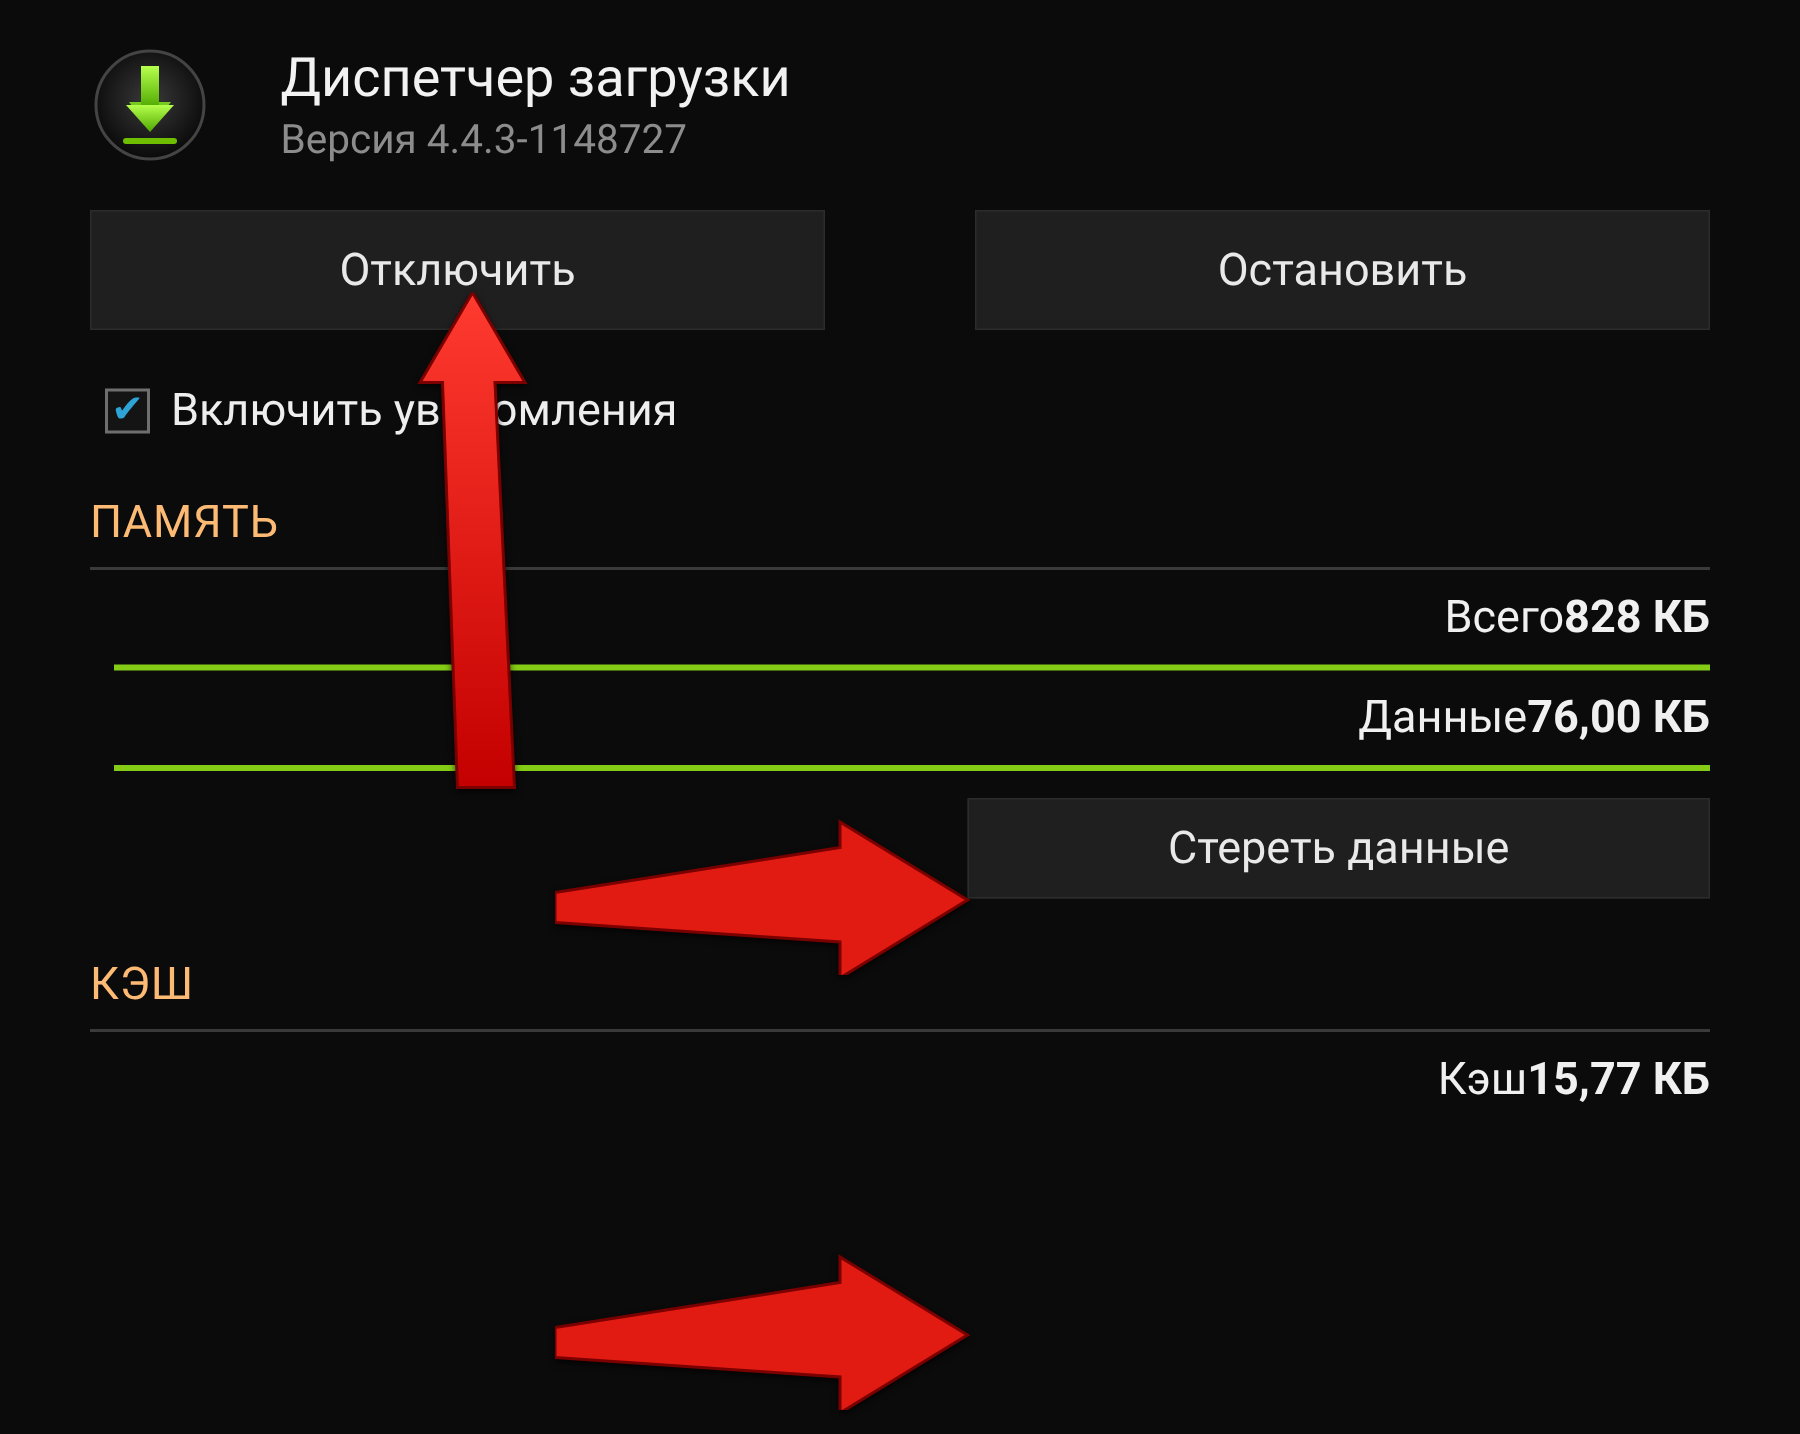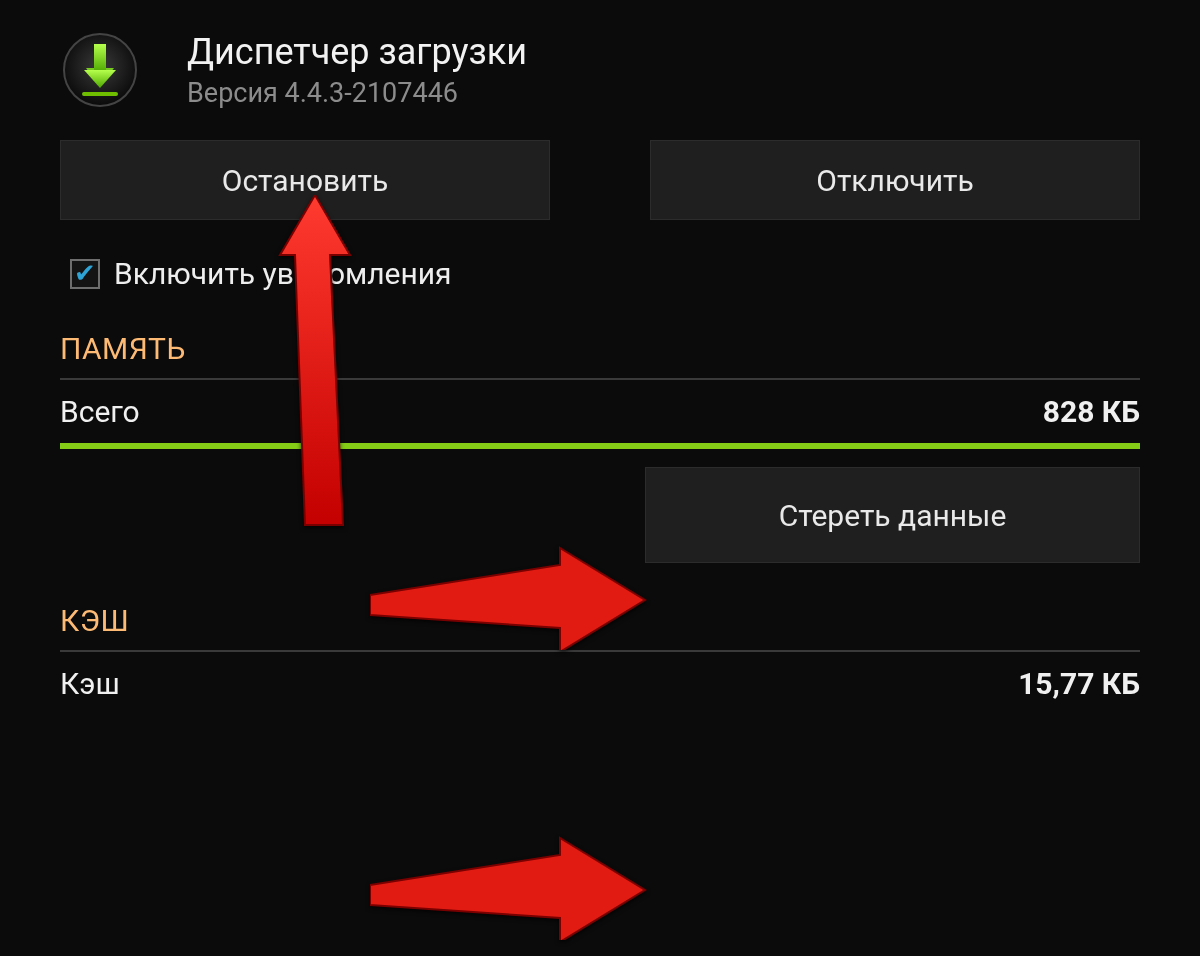--- a/index.html
+++ b/index.html
@@ -54,21 +54,21 @@
     color: #e9e9e9;
     font-size: 30px;
     display: flex;
     align-items: center;
     justify-content: center;
     cursor: pointer;
   }
   .btn-right {
     margin-left: auto;
     width: 495px;
-    height: 96px;
+    height: 67px;
     background: #1f1f1f;
     border: 1px solid #2c2c2c;
     color: #e9e9e9;
     font-size: 30px;
     display: flex;
     align-items: center;
     justify-content: center;
     cursor: pointer;
   }
   .btn-right-holder {
@@ -106,24 +106,25 @@
     color: #fdba74;
     padding: 10px 0 12px 0;
     letter-spacing: 0.5px;
   }
   .divider-thick {
     height: 2px;
     background: #3a3a3a;
   }
   .row {
     display: flex;
-    justify-content: space-between;
+    justify-content: flex-end;
     align-items: center;
     padding: 14px 0;
-    border-bottom: 6px solid #84cc16;
+    border-bottom: 4px solid #84cc16;
+    margin-left: 16px;
   }
   .row:last-of-type { border-bottom: none; }
   .row .label { color: #f0f0f0; }
   .row .value { color: #f0f0f0; font-weight: bold; }
 
   
   .arrow {
     position: absolute;
     pointer-events: none;
     filter: drop-shadow(0 2px 2px rgba(0,0,0,0.7));
@@ -149,42 +150,46 @@
         </defs>
         <circle cx="40" cy="40" r="36" fill="url(#g1)" stroke="#444" stroke-width="2"></circle>
         <path d="M40 14 L40 40 L26 40 L40 58 L54 40 L40 40 Z" fill="url(#g2)" transform="translate(0,-2)"></path>
         <rect x="34" y="14" width="12" height="28" fill="url(#g2)"></rect>
         <polygon points="24,40 56,40 40,58" fill="url(#g2)"></polygon>
         <rect x="22" y="62" width="36" height="4" rx="2" fill="#6fbf00"></rect>
       </svg>
     </div>
     <div>
       <div class="app-title">Диспетчер загрузки</div>
-      <div class="app-version">Версия 4.4.3-2107446</div>
+      <div class="app-version">Версия 4.4.3-1148727</div>
     </div>
   </div>
 
   <div class="btn-row">
+    <div class="btn">Отключить</div>
     <div class="btn">Остановить</div>
-    <div class="btn">Отключить</div>
   </div>
 
   <div class="check-line">
     <span class="checkbox">
         <span class="checkmark">✔</span>
       </span>
     <span>Включить уведомления</span>
   </div>
 
   <div class="section-header">ПАМЯТЬ</div>
   <div class="divider-thick"></div>
 
   <div class="row">
     <span class="label">Всего</span>
     <span class="value">828 КБ</span>
+  </div>
+  <div class="row">
+    <span class="label">Данные</span>
+    <span class="value">76,00 КБ</span>
   </div>
 
   <div class="btn-right-holder">
     <div class="btn-right">Стереть данные</div>
   </div>
 
   <div class="section-header">КЭШ</div>
   <div class="divider-thick"></div>
 
   <div class="row">

